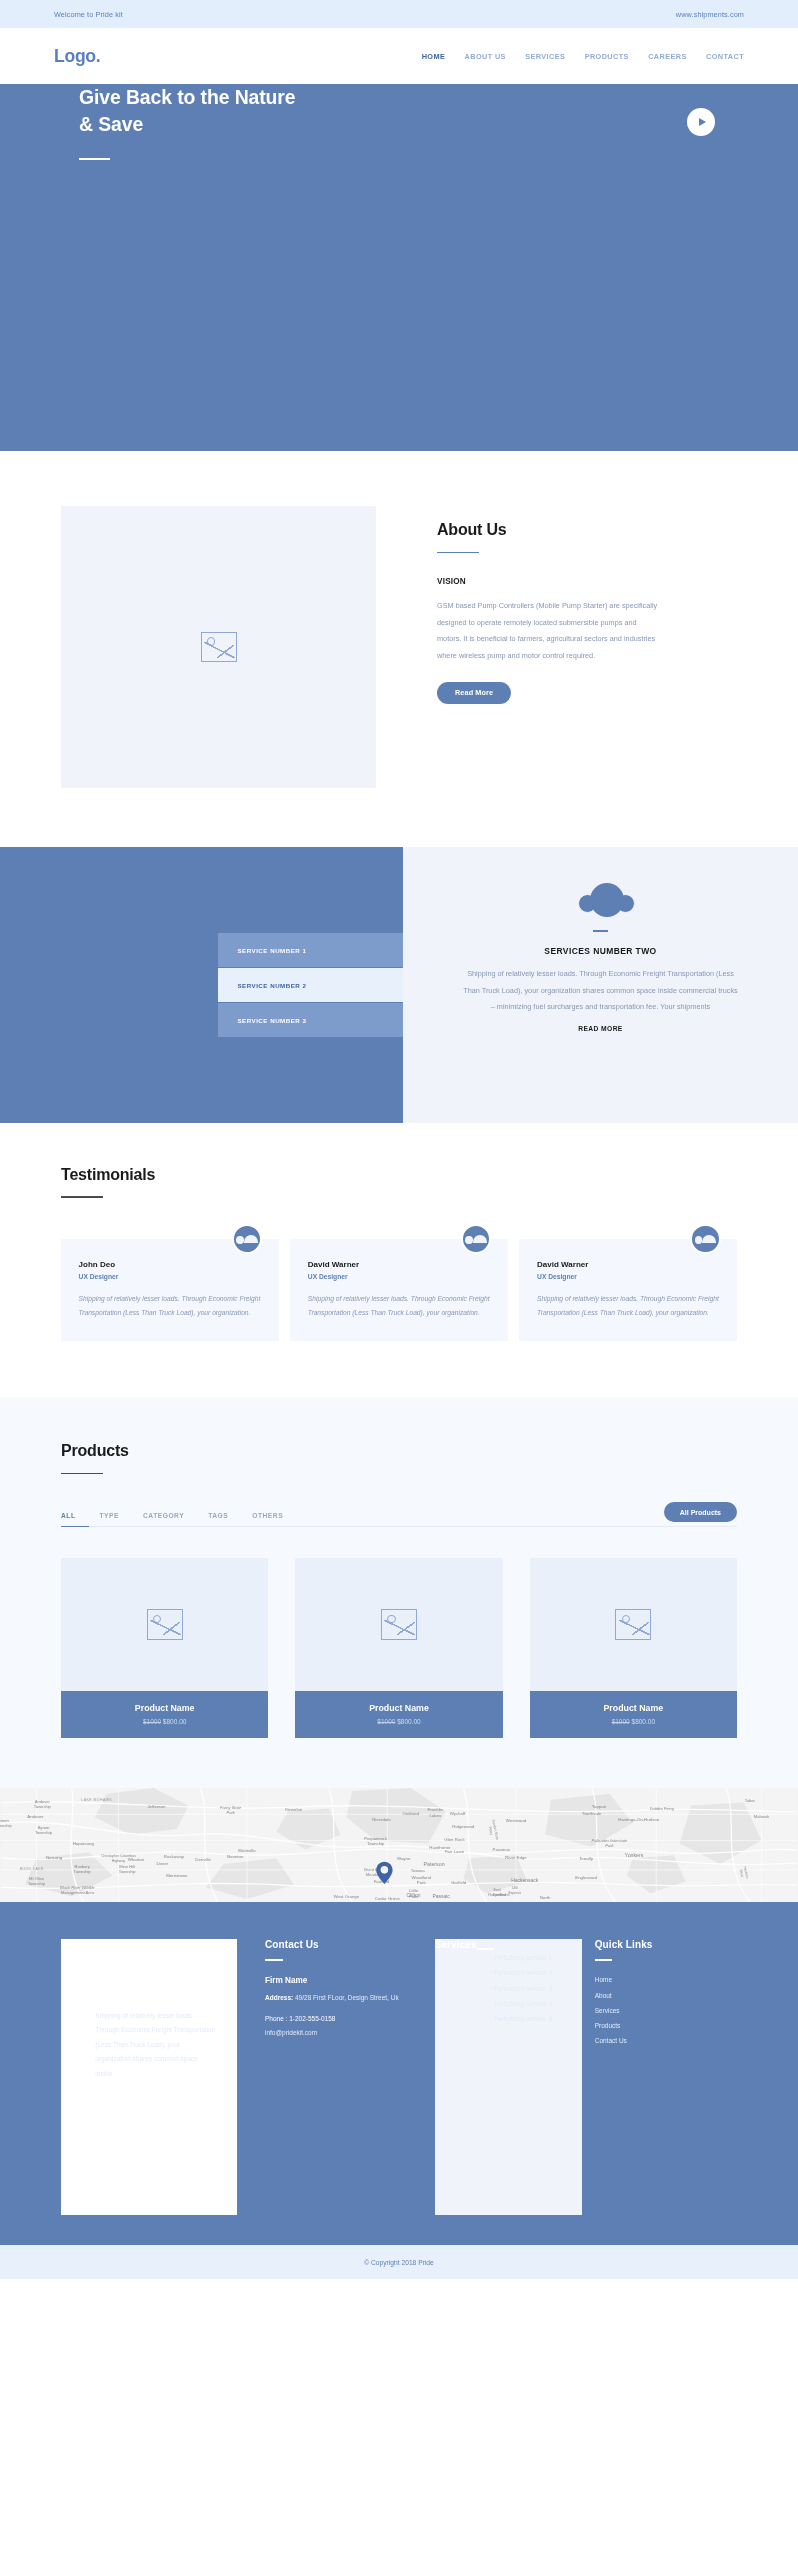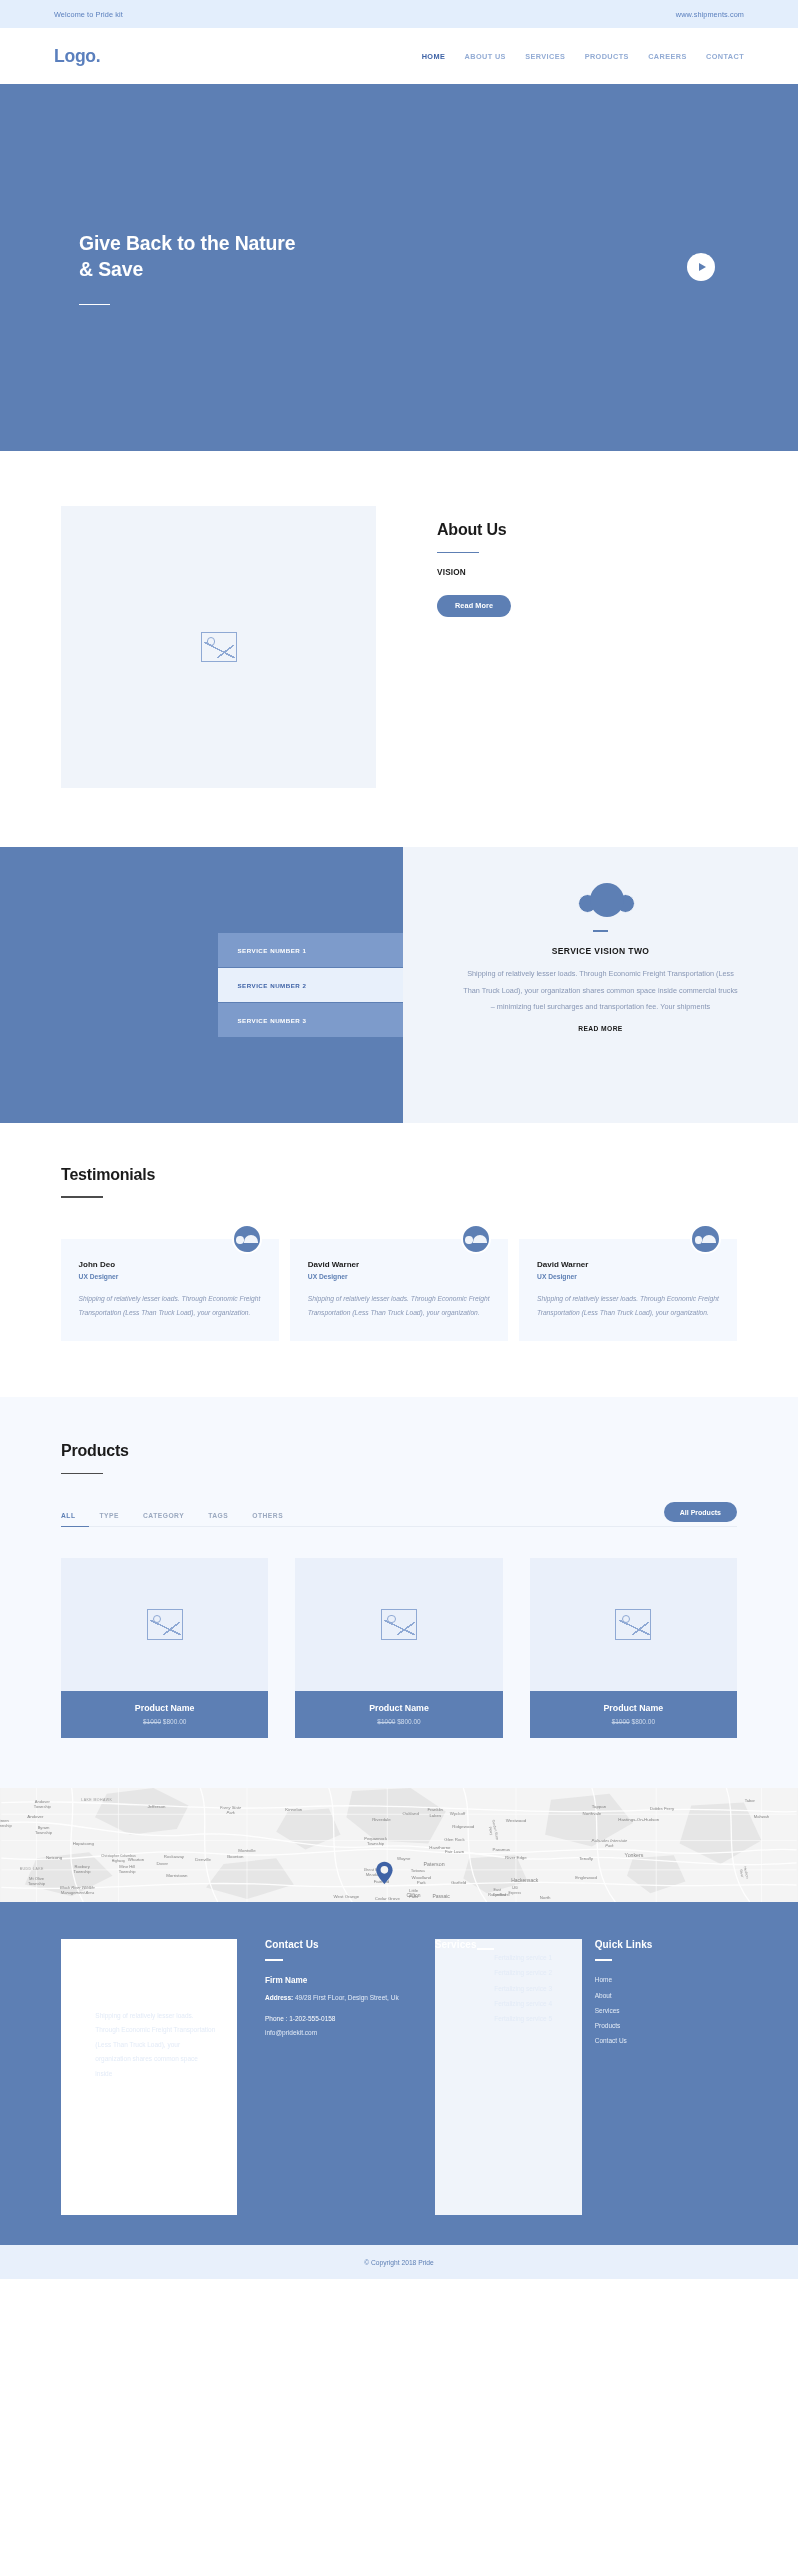--- a/index.html
+++ b/index.html
@@ -31,21 +31,21 @@
   .nav-links { display:flex; align-items:center; gap:19.4px; }
   .nav-link {
     font-size:7.3px; letter-spacing:0.4px; color:#92abd4;
     text-decoration:none; font-weight:600; cursor:pointer;
   }
   .nav-link.active { color:#3f63a6; font-weight:bold; }
 
   
   .hero {
     background:#5d7fb4; height:367px; position:relative;
-    display:flex; align-items:center;
+    display:flex; align-items:flex-start;
   }
   .hero-inner { padding-left:79px; width:100%; position:relative; }
   .hero-title {
     color:#ffffff; font-size:19.4px; font-weight:bold; line-height:1.38;
     letter-spacing:-0.1px; max-width:329px;
   }
   .hero-rule { width:30.5px; height:1.8px; background:#ffffff; margin-top:20.5px; }
   .play-btn {
     position:absolute; right:83px; top:50%; transform:translateY(-50%);
     width:28px; height:28px; border-radius:50%; background:#ffffff;
@@ -76,21 +76,21 @@
   }
   .ph-peak {
     position:absolute; right:1.2px; bottom:3.5px; width:17.6px; height:13px;
     background:
       linear-gradient(to top left, transparent calc(50% - 0.8px), #8fa9d4 calc(50% - 0.8px), #8fa9d4 calc(50% + 0.8px), transparent calc(50% + 0.8px));
   }
   .about-body { margin-left:61px; width:223px; padding-top:15.3px; }
   .sec-title { font-size:16px; font-weight:bold; color:#1b1b1b; letter-spacing:-0.2px; }
   .sec-rule { width:42px; height:1.5px; background:#5d7fb4; margin-top:12.3px; }
   .sec-rule.dark { background:#4c4c4c; }
-  .sub-title { margin-top:15px; font-size:8.2px; font-weight:bold; color:#1b1b1b; letter-spacing:0.2px; }
+  .sub-title { margin-top:24px; font-size:8.2px; font-weight:bold; color:#1b1b1b; letter-spacing:0.2px; }
   .about-p { margin-top:12.3px; font-size:7.3px; line-height:2.25; color:#8897b5; }
   .btn-primary {
     margin-top:17.6px; display:inline-block; background:#5d7fb4; color:#fff;
     border:none; border-radius:11.7px; padding:6.5px 18px; font-size:7.3px;
     font-weight:bold; cursor:pointer; letter-spacing:0.1px;
   }
 
   
   .services { display:flex; height:276px; background:#f0f4fa; position:relative; }
   .svc-left { width:403px; background:#5d7fb4; position:relative; }
@@ -226,40 +226,41 @@
   <div class="about">
     <div class="about-img">
       <div class="ph-icon">
           <span class="ph-peak"></span>
         </div>
     </div>
     <div class="about-body">
       <div class="sec-title">About Us</div>
       <div class="sec-rule"></div>
       <div class="sub-title">VISION</div>
+      <div class="about-p">GSM based Pump Controllers (Mobile Pump Starter) are specifically designed to operate remotely located submersible pumps and motors. It is beneficial to farmers, agricultural sectors and industries where wireless pump and motor control required.</div>
       <button class="btn-primary">Read More</button>
     </div>
   </div>
 
   <div class="services">
     <div class="svc-left">
       <div class="svc-tabs">
         <div class="svc-tab">SERVICE NUMBER 1</div>
         <div class="svc-tab active">SERVICE NUMBER 2</div>
         <div class="svc-tab">SERVICE NUMBER 3</div>
       </div>
     </div>
     <div class="svc-right">
       <div class="svc-icon">
         <span class="s1"></span>
           <span class="s2"></span>
           <span class="big"></span>
       </div>
       <div class="svc-small-rule"></div>
-      <div class="svc-title">SERVICE VISION TWO</div>
+      <div class="svc-title">SERVICES NUMBER TWO</div>
       <div class="svc-desc">Shipping of relatively lesser loads. Through Economic Freight Transportation (Less Than Truck Load), your organization shares common space inside commercial trucks – minimizing fuel surcharges and transportation fee. Your shipments</div>
       <div class="svc-more">READ MORE</div>
     </div>
   </div>
 
   <div class="testi">
     <div class="testi-head">
       <div class="sec-title">Testimonials</div>
       <div class="sec-rule dark"></div>
     </div>

